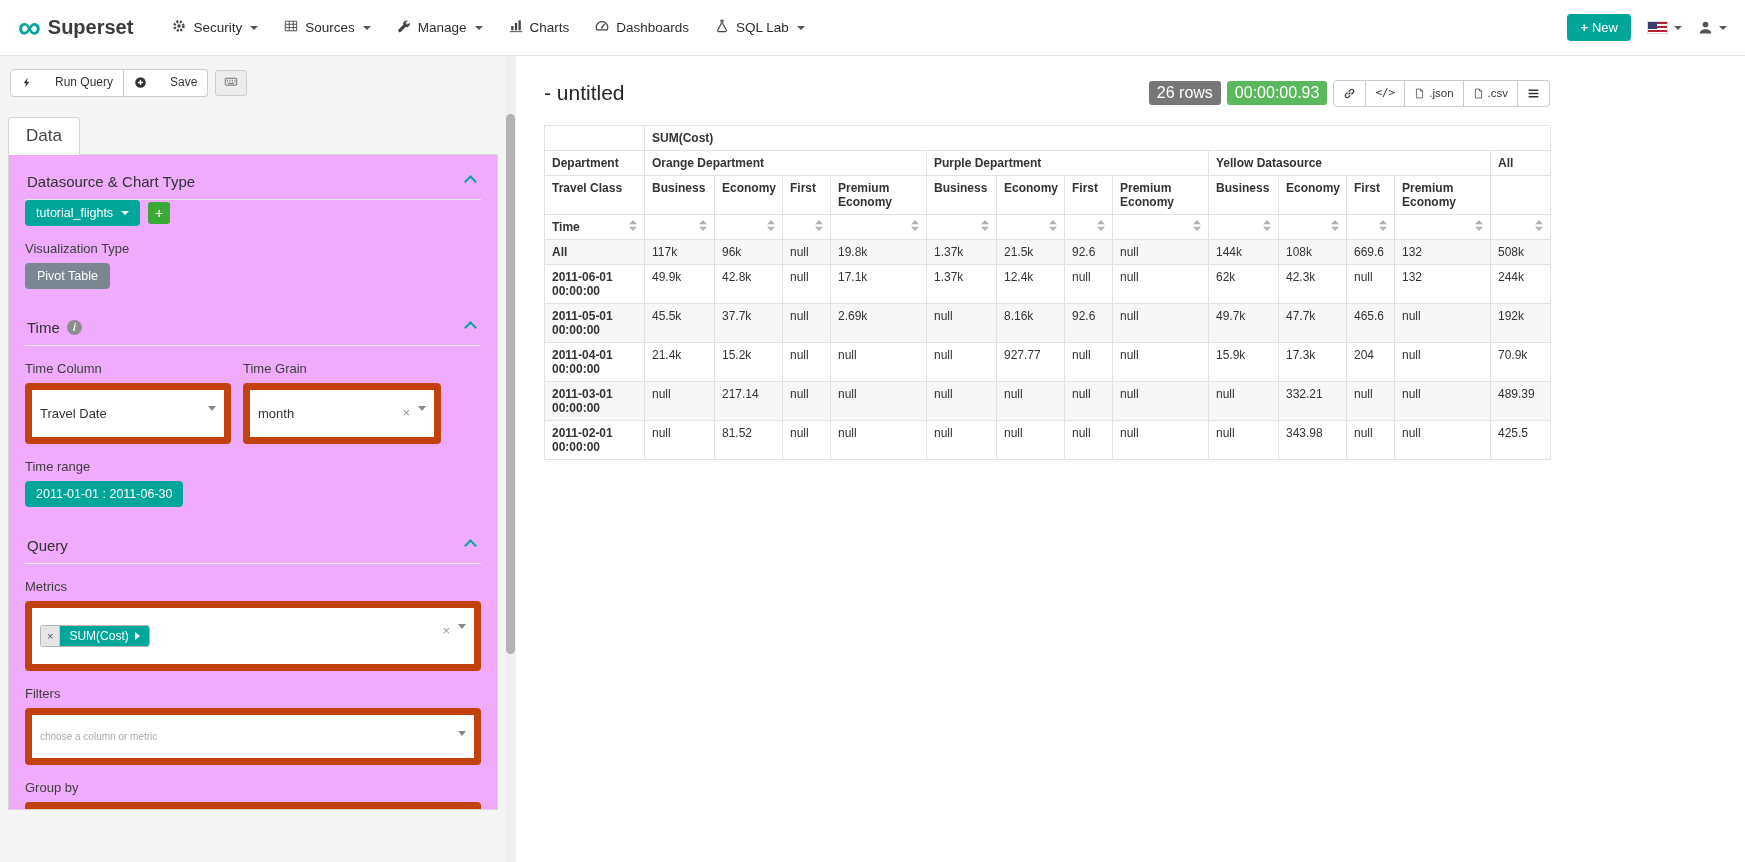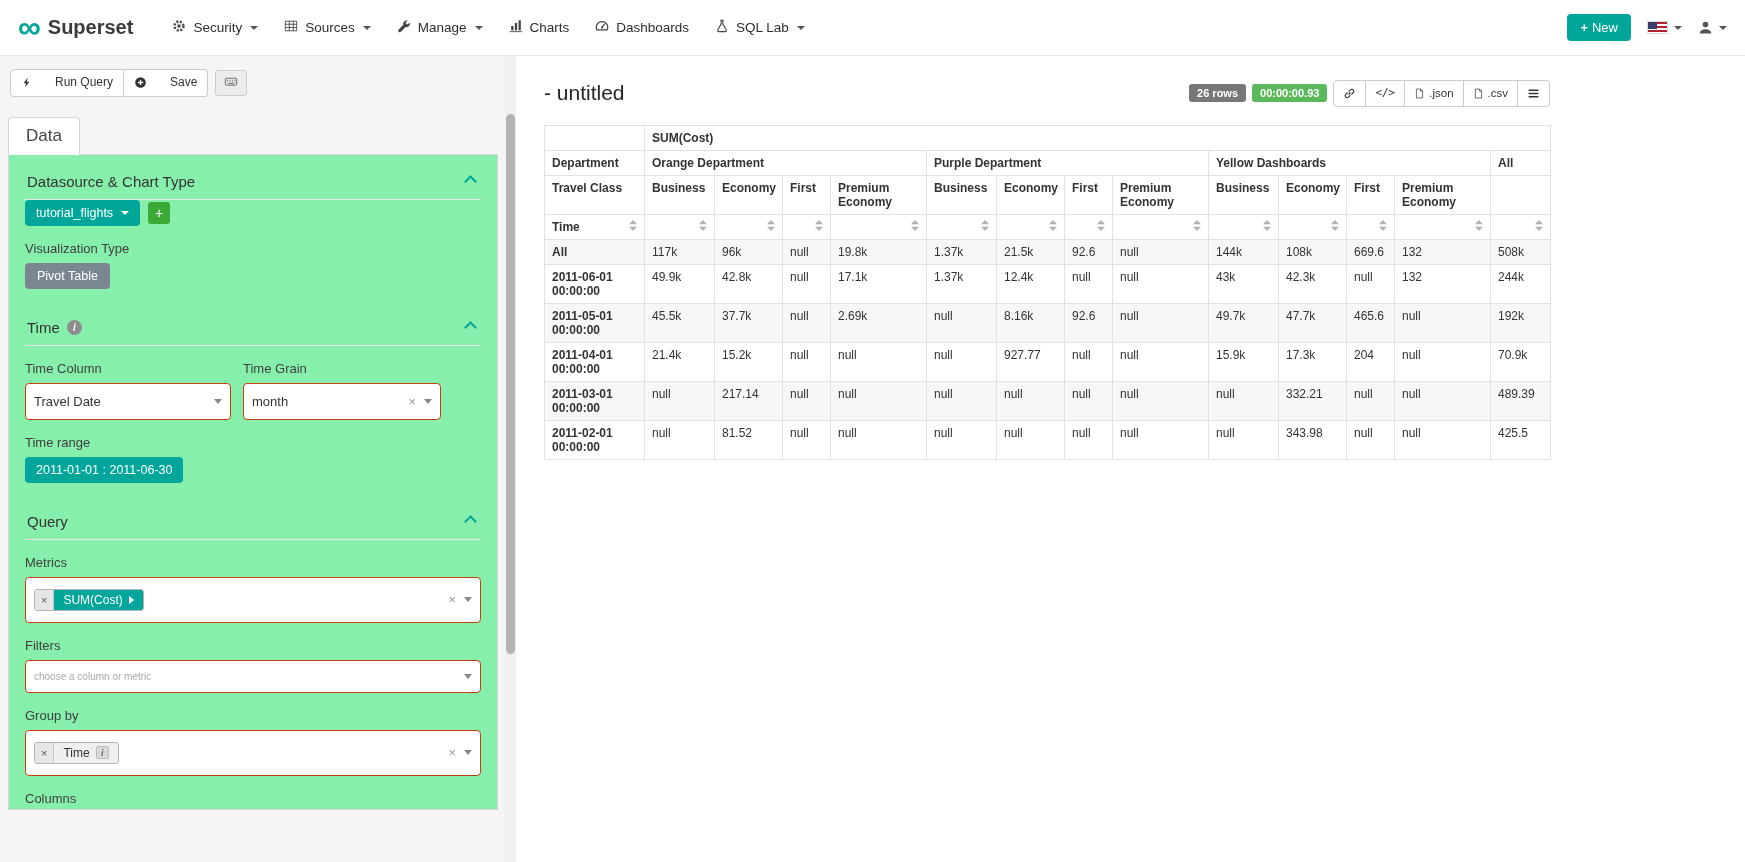--- a/index.html
+++ b/index.html
@@ -38,40 +38,40 @@
   .btn{display:inline-flex;align-items:center;gap:23px;background:#fff;border:1px solid #ccc;color:#333;font-size:12px;padding:5px 10px;cursor:pointer;line-height:1.3}
   .btn-group{display:inline-flex}
   .btn-group .btn+.btn{border-left:none}
   .btn-group .btn:first-child{border-radius:4px 0 0 4px}
   .btn-group .btn:last-child{border-radius:0 4px 4px 0}
   .btn-kbd{background:#ececec;border:1px solid #ccc;border-radius:3px;margin-left:7px;padding:4px 6px;cursor:pointer;color:#555}
 
   
   .tab-row{margin:20px 18px 0 8px;border-bottom:1px solid #d6d6d6;display:flex}
   .tab{background:#fff;border:1px solid #d6d6d6;border-bottom:1px solid #fff;margin-bottom:-1px;padding:8px 17px;font-size:17px;color:#444;border-radius:4px 4px 0 0;cursor:pointer}
-  .control-panel{background:#86efac;border:1px solid #d6d6d6;border-top:none;margin:0 18px 0 8px;padding:16px 16px 24px;height:655px;overflow:hidden}
+  .control-panel{background:#f0abfc;border:1px solid #d6d6d6;border-top:none;margin:0 18px 0 8px;padding:16px 16px 24px;height:655px;overflow:hidden}
 
   .section-header{display:flex;justify-content:space-between;align-items:center;padding:12px 2px 9px;border-bottom:1px solid #e6e6e6;font-size:15px;color:#333;cursor:pointer}
   .section-header:first-child{padding-top:2px}
   .chev-up{width:9px;height:9px;border-top:2px solid var(--accent);border-right:2px solid var(--accent);transform:rotate(-45deg);margin-right:4px}
   .hdr-left{display:flex;align-items:center;gap:7px}
 
   .ctrl-label{font-size:13px;color:#3f3f3f;margin:15px 0 7px}
   .row2{display:flex;gap:12px}
   .row2 > div{flex:0 0 auto}
   .row2 .cell-a{width:206px}
   .row2 .cell-b{width:198px}
 
   .btn-teal{background:var(--accent);color:#fff;border:none;border-radius:4px;font-size:12.5px;padding:6px 11px;display:inline-flex;align-items:center;gap:7px;cursor:pointer}
   .btn-teal .caret{border-top-color:#fff}
   .btn-viz{background:var(--viz-btn);color:#fff;border:none;border-radius:4px;font-size:12.5px;padding:6px 12px;cursor:pointer}
   .btn-add{background:var(--add-btn);color:#fff;border:none;border-radius:3px;width:22px;height:22px;font-size:14px;line-height:1;cursor:pointer;margin-left:8px}
   .ds-row{display:flex;align-items:center}
 
-  .select{display:flex;align-items:center;border:1px solid #c2410c;border-radius:4px;background:#fff;min-height:31px;padding:10px 8px;gap:6px;cursor:pointer}
+  .select{display:flex;border:7px solid #c2410c;border-radius:4px;background:#fff;min-height:31px;padding:16px 8px;gap:6px;cursor:pointer}
   .select .spacer{flex:1}
   .select .clear-x{color:#999;font-size:13px;line-height:1;padding:0 2px}
   .caret-gray{display:inline-block;width:0;height:0;border-top:5px solid #888;border-left:4px solid transparent;border-right:4px solid transparent}
   .value-text{font-size:13px;color:#333}
   .placeholder{font-size:10px;color:#aaa}
 
   .token{display:inline-flex;align-items:stretch;border:1px solid #b5b5b5;border-radius:3px;overflow:hidden;font-size:12px;background:#efefef;margin:1px 4px 1px 0}
   .tk-x{padding:3px 6px;color:#555;background:#e6e6e6;border-right:1px solid #c6c6c6;font-size:11px;display:flex;align-items:center;cursor:pointer}
   .tk-label{padding:3px 9px;display:flex;align-items:center;gap:6px;color:#333}
   .token.metric .tk-label{background:var(--accent);color:#fff;cursor:pointer}
@@ -80,21 +80,21 @@
   .info-circle{display:inline-block;width:15px;height:15px;border-radius:50%;background:#8d8d8d;color:#fff;font-size:10px;line-height:15px;text-align:center;font-style:italic;font-weight:bold}
 
   .scrollbar{position:absolute;right:0;top:0;bottom:0;width:11px;background:#f0f0f0}
   .scroll-thumb{position:absolute;top:58px;height:540px;left:1px;width:9px;background:#b3b3b3;border-radius:5px;cursor:grab}
 
   
   .chart-container{width:1006px}
   .chart-head{display:flex;align-items:center;justify-content:space-between;margin:8px 0 18px}
   .chart-title{font-size:21px;color:#262626;font-weight:normal}
   .head-right{display:flex;align-items:center;gap:6px}
-  .badge{font-size:11px;color:#fff;padding:3px 8px;border-radius:3px;font-weight:bold}
+  .badge{font-size:16px;color:#fff;padding:3px 8px;border-radius:3px;font-weight:normal}
   .badge.rows{background:var(--rows-badge)}
   .badge.time{background:var(--success)}
   .btn-xs{padding:5px 9px;font-size:11.5px;display:inline-flex;align-items:center;gap:4px}
   .code-glyph{font-family:"DejaVu Sans Mono",monospace;font-size:11px}
 
   
   .pivot{border-collapse:collapse;table-layout:fixed;width:1006px;font-size:12px;color:#333}
   .pivot th,.pivot td{border:1px solid #e2e2e2;padding:5px 7px;text-align:left;vertical-align:top;overflow:hidden}
   .pivot thead th{font-weight:bold;background:#fff}
   .pivot td.row-label{font-weight:bold}
@@ -369,21 +369,21 @@
           </colgroup>
         <thead>
           <tr>
             <th></th>
             <th colspan="13">SUM(Cost)</th>
           </tr>
           <tr>
             <th>Department</th>
           <th colspan="4">Orange Department</th>
               <th colspan="4">Purple Department</th>
-              <th colspan="4">Yellow Dashboards</th>
+              <th colspan="4">Yellow Datasource</th>
               <th>All</th>
             </tr>
           <tr>
             <th>Travel Class</th>
           <th>Business</th>
               <th>Economy</th>
               <th>First</th>
               <th>Premium Economy</th>
               <th>Business</th>
               <th>Economy</th>
@@ -517,21 +517,21 @@
             <tr>
               <td class="row-label">2011-06-01 00:00:00</td>
               <td>49.9k</td>
               <td>42.8k</td>
               <td>null</td>
               <td>17.1k</td>
               <td>1.37k</td>
               <td>12.4k</td>
               <td>null</td>
               <td>null</td>
-              <td>43k</td>
+              <td>62k</td>
               <td>42.3k</td>
               <td>null</td>
               <td>132</td>
               <td>244k</td>
             </tr>
             <tr>
               <td class="row-label">2011-05-01 00:00:00</td>
               <td>45.5k</td>
               <td>37.7k</td>
               <td>null</td>

